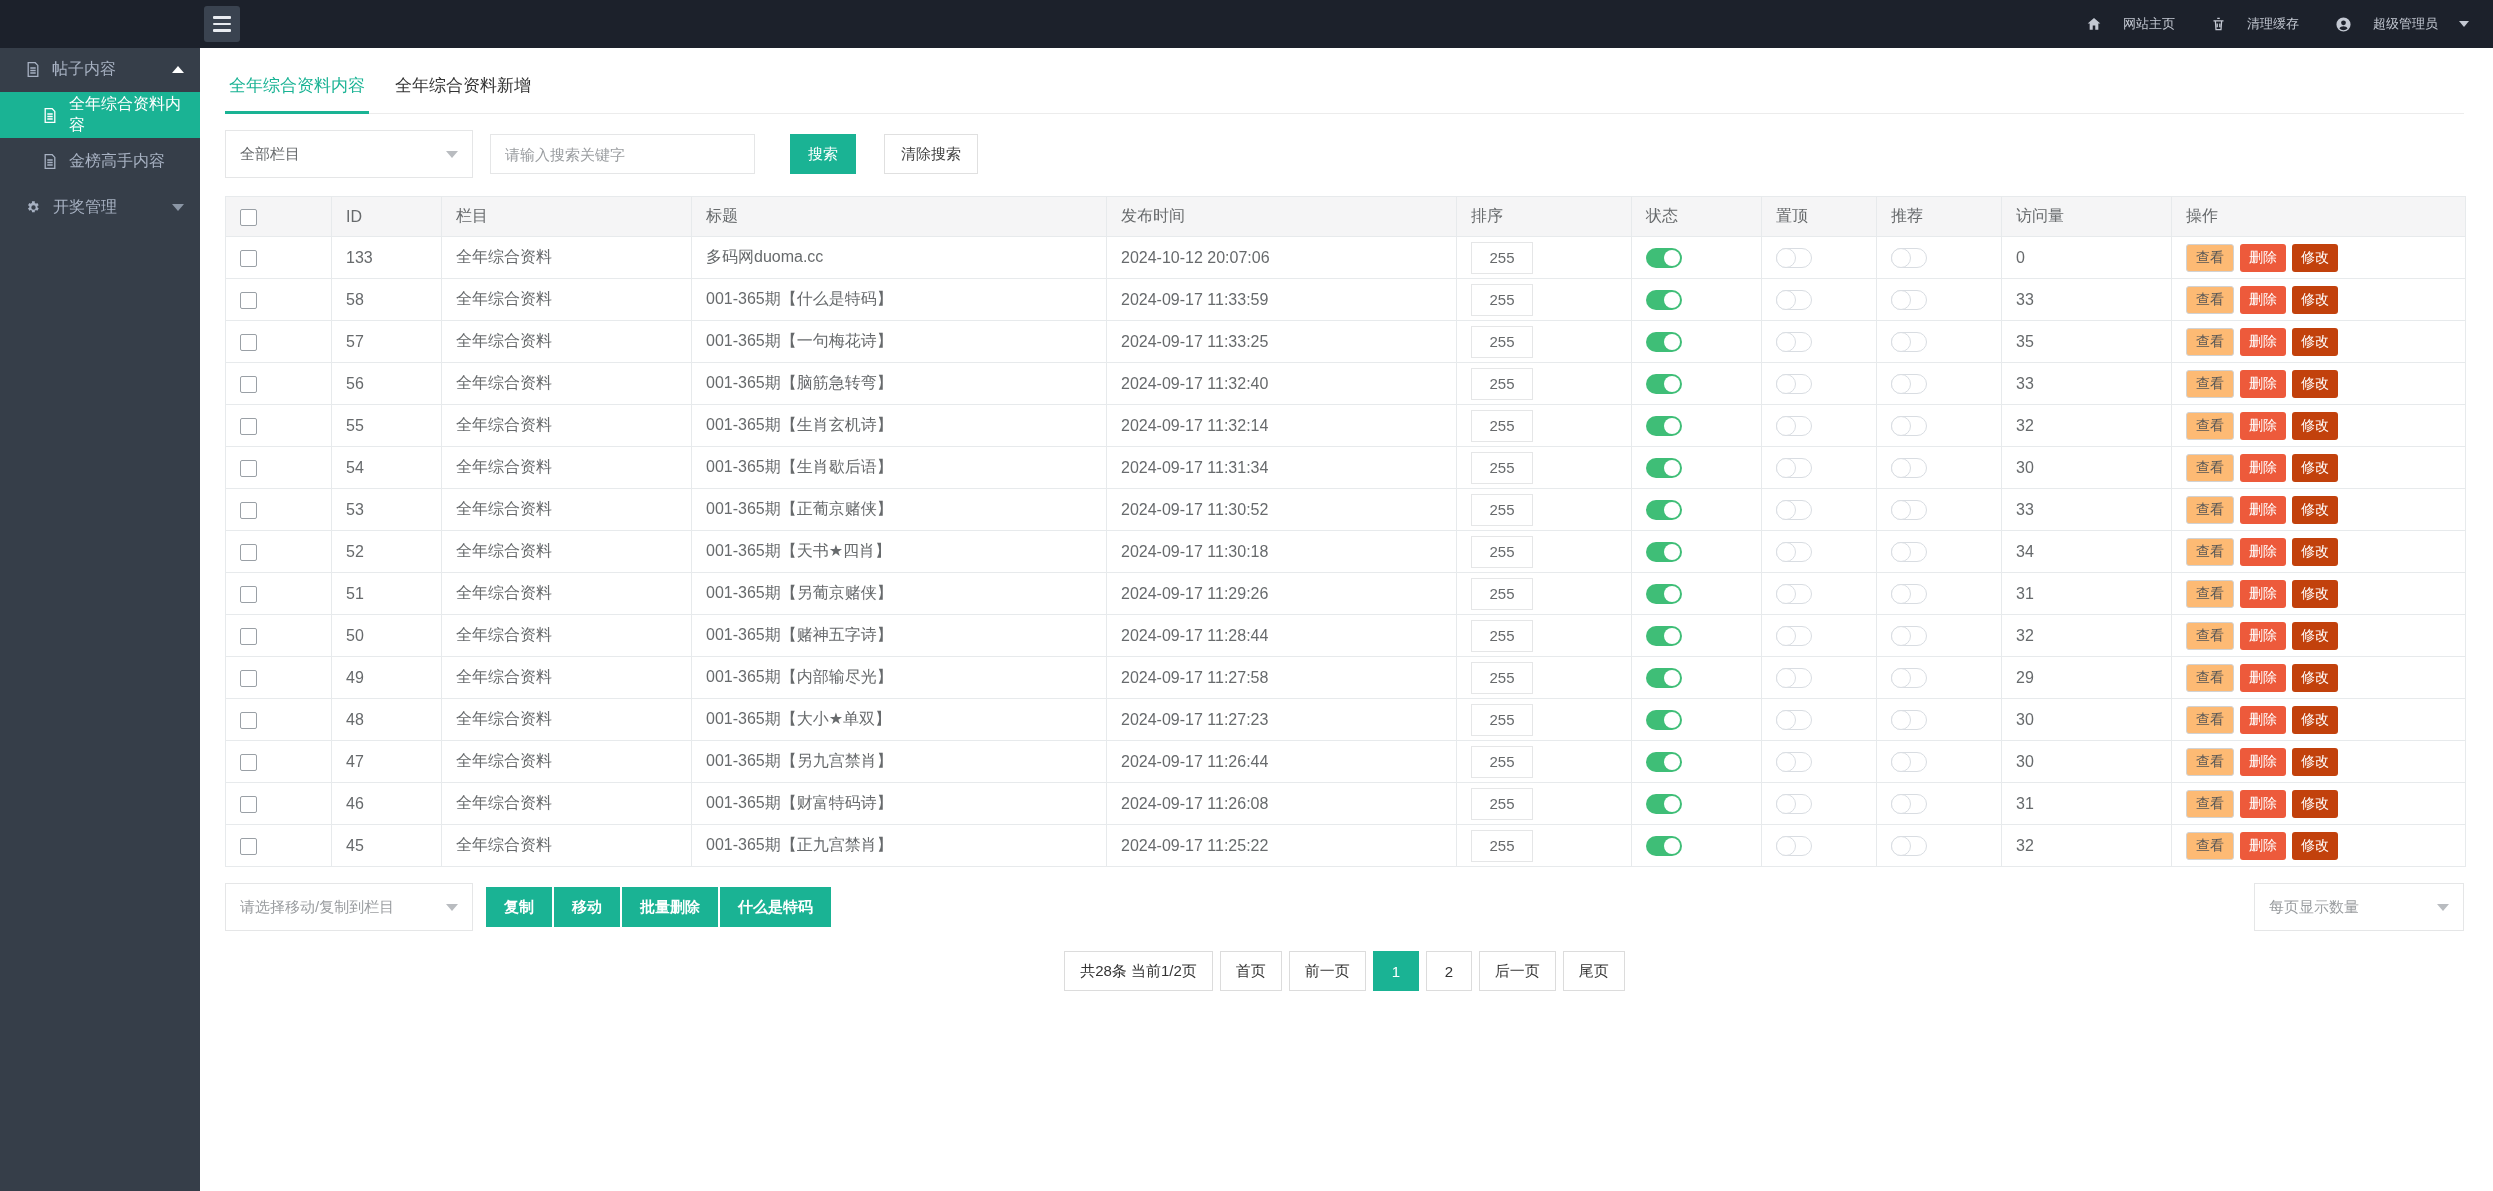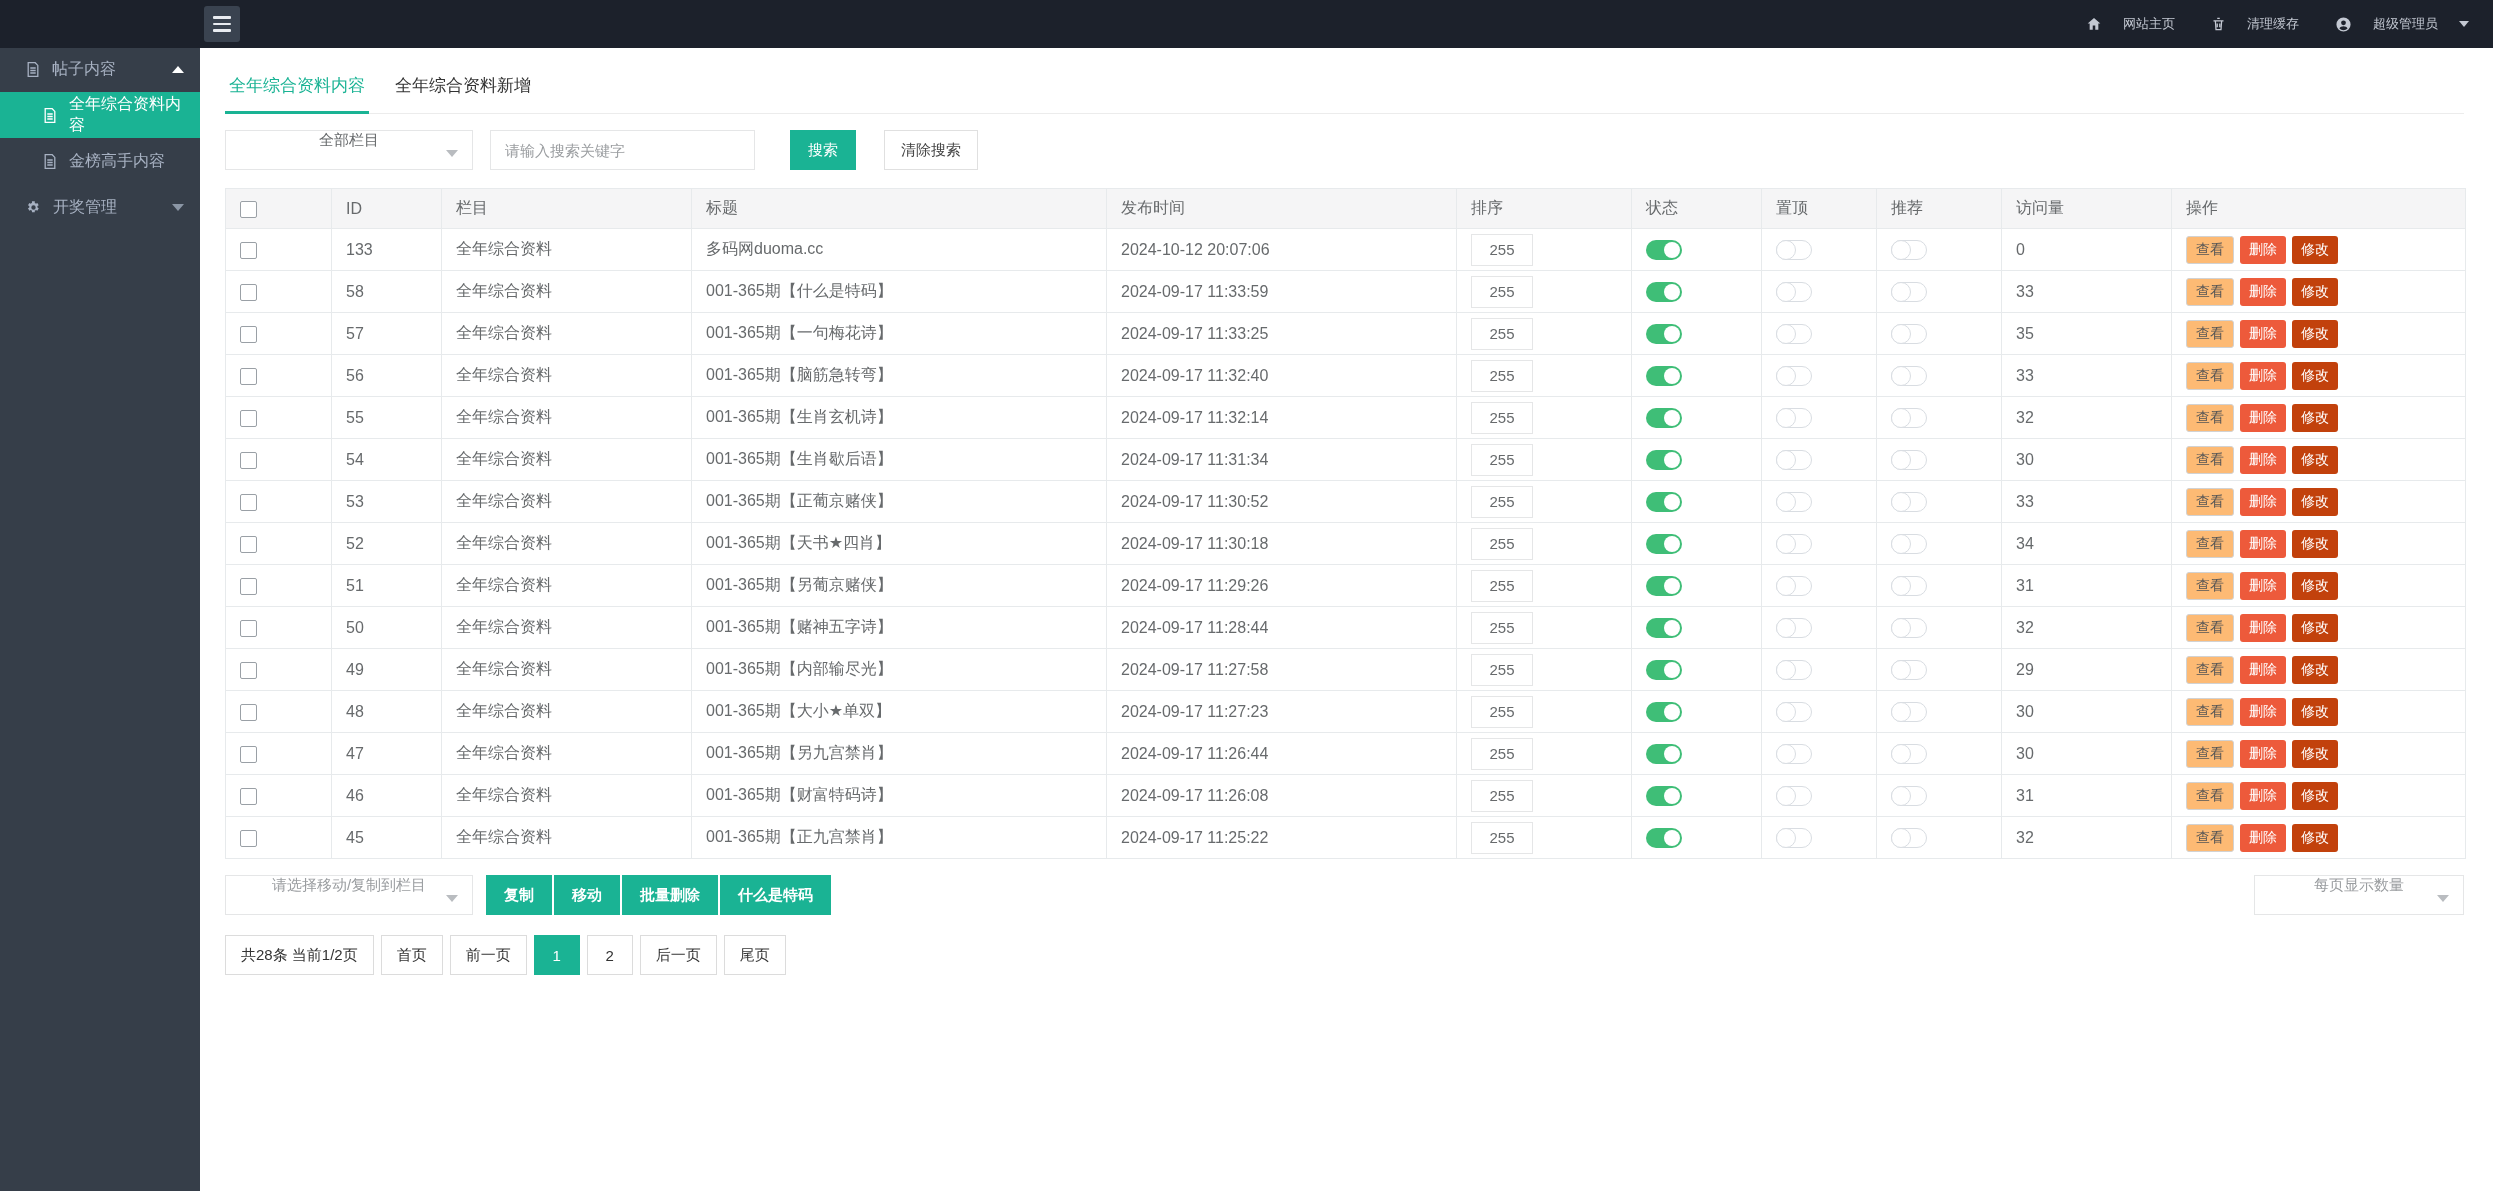--- a/index.html
+++ b/index.html
@@ -53,22 +53,22 @@
 
   .tabs { display: flex; gap: 22px; padding-top: 26px; border-bottom: 1px solid #ececec; }
   .tab {
     font-size: 17px; color: #333; padding: 0 4px 14px 4px; cursor: pointer;
     border-bottom: 3px solid transparent; margin-bottom: -1px; background: none; border-top: none; border-left: none; border-right: none; font-family: inherit;
   }
   .tab.active { color: #1ab394; border-bottom-color: #1ab394; }
 
   .searchbar { margin-top: 16px; display: flex; align-items: center; }
   .select {
-    height: 40px; background: #fff; border: 1px solid #e5e6e7; display: flex; align-items: center;
-    padding: 0 14px; font-size: 15px; color: #676a6c; cursor: pointer; position: relative; flex-direction: column;
+    height: 48px; background: #fff; border: 1px solid #e5e6e7; display: flex; align-items: center;
+    padding: 0 14px; font-size: 15px; color: #676a6c; cursor: pointer; position: relative;
   }
   .select .sel-caret { margin-left: auto; width: 0; height: 0; border-left: 6px solid transparent; border-right: 6px solid transparent; border-top: 7px solid #b9bcc0; }
   .sel-category { width: 248px; }
   .keyword {
     width: 265px; height: 40px; border: 1px solid #e5e6e7; margin-left: 17px;
     font-size: 15px; padding: 0 14px; color: #676a6c; font-family: inherit; outline: none;
   }
   .keyword::placeholder { color: #9a9da0; }
   .btn { border: none; cursor: pointer; font-family: inherit; }
   .btn-search { margin-left: 35px; width: 66px; height: 40px; background: #1ab394; color: #fff; font-size: 15px; }
@@ -97,21 +97,21 @@
   .btn-delete { background: #ed5a3b; color: #fff; }
   .btn-edit { background: #c2410c; color: #fff; }
 
   
   .footerbar { margin-top: 16px; display: flex; align-items: center; }
   .sel-move { width: 248px; color: #9a9da0; }
   .bulk-group { display: flex; gap: 2px; margin-left: 13px; }
   .bulk-group .btn { height: 40px; padding: 0 18px; background: #1ab394; color: #fff; font-size: 15px; font-weight: bold; }
   .sel-perpage { width: 210px; margin-left: auto; color: #9a9da0; }
 
-  .pagination { margin-top: 20px; display: flex; gap: 7px; }
+  .pagination { margin-top: 20px; display: flex; justify-content: center; gap: 7px; }
   .page-box {
     min-width: 46px; height: 40px; border: 1px solid #dcdcdc; background: #fff; color: #333;
     display: flex; align-items: center; justify-content: center; font-size: 15px; padding: 0 15px;
     cursor: pointer; font-family: inherit;
   }
   .page-info { cursor: default; }
   .page-box.active { background: #1ab394; border-color: #1ab394; color: #fff; }
 </style>
 </head>
 <body>

